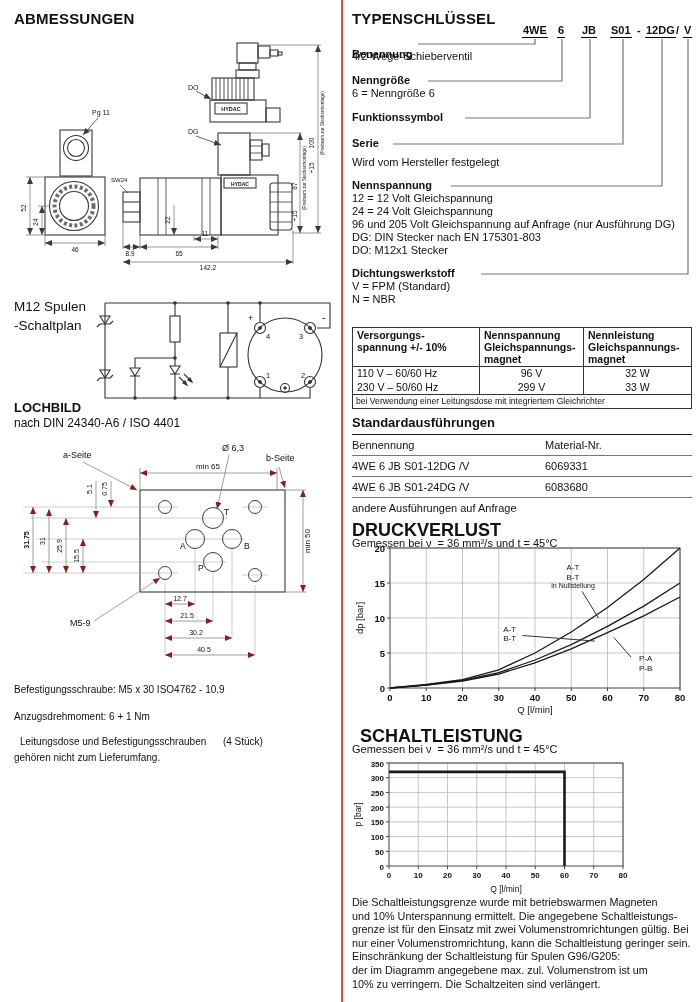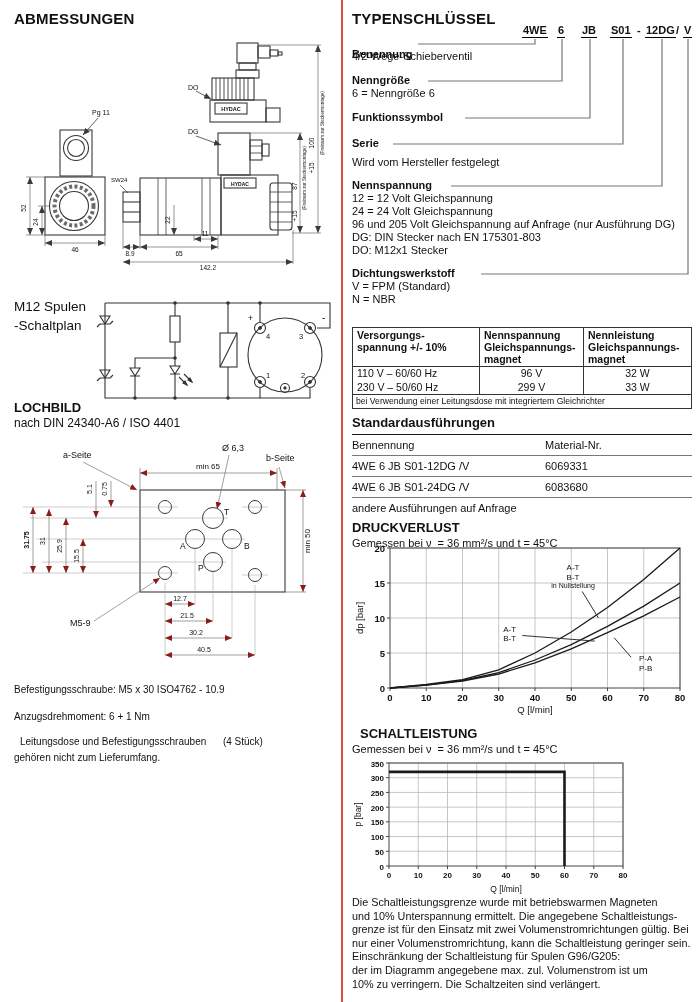--- a/index.html
+++ b/index.html
@@ -1,21 +1,21 @@
 <!DOCTYPE html>
 <html><head>
 <meta charset="utf-8">
 <style>
   html,body{margin:0;padding:0;background:#9a9a9a;}
   .page{position:relative;width:700px;height:1002px;background:#ffffff;
         font-family:"Liberation Sans",sans-serif;color:#111;overflow:hidden;}
   .abs{position:absolute;}
   .b{font-weight:bold;}
   .h1{font-size:15px;font-weight:bold;letter-spacing:.2px;}
-  .h2{font-size:13px;font-weight:bold;}
+  .h2{font-size:18px;font-weight:bold;}
   .h3{font-size:13px;font-weight:bold;}
   .t12{font-size:12px;}
   .t11{font-size:11px;line-height:13px;}
   .t115{font-size:10px;}
   .t108{font-size:10.8px;line-height:13.6px;}
   .t135{font-size:13.5px;line-height:19px;}
   .pre{white-space:pre;}
   .preline{white-space:pre-line;}
   .divider{position:absolute;left:341px;top:0;width:2px;height:1002px;}
   svg text{font-family:"Liberation Sans",sans-serif;fill:#111;}

